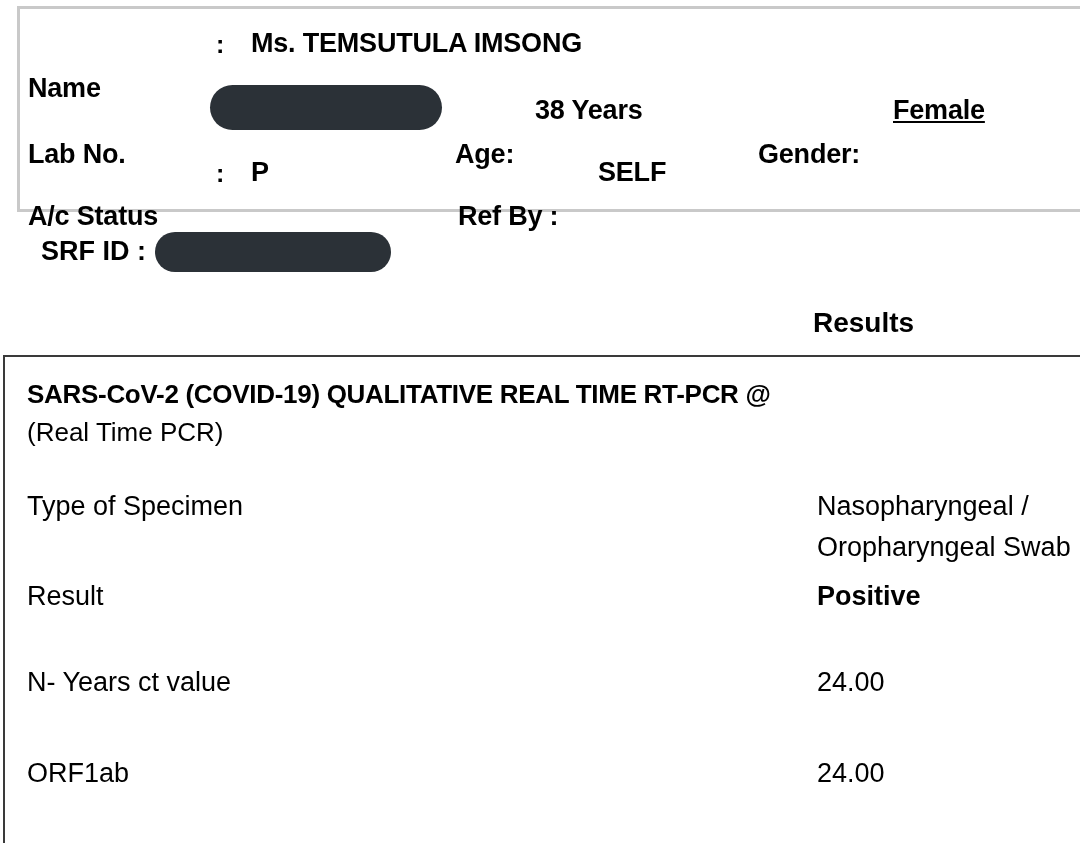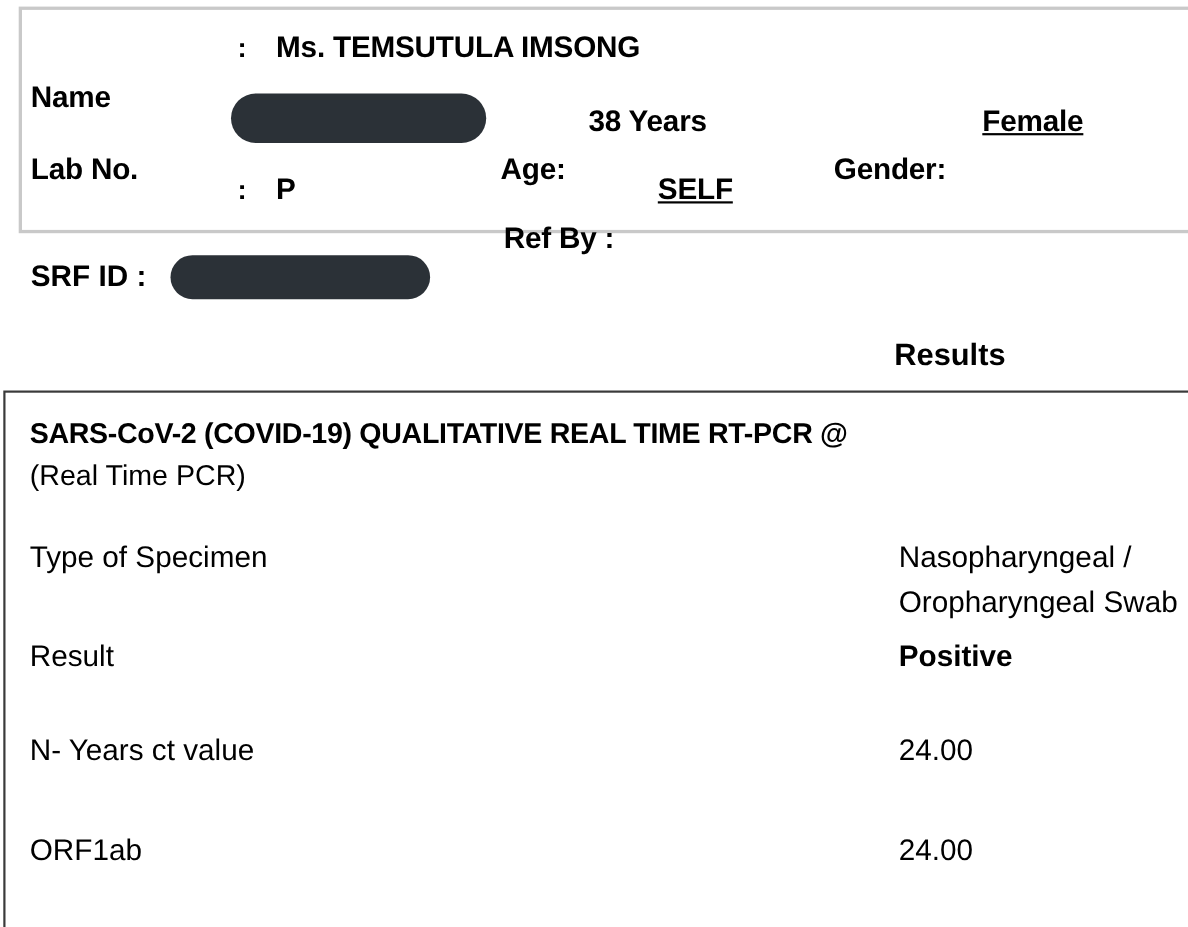--- a/index.html
+++ b/index.html
@@ -66,21 +66,21 @@
   .p-lab-colon  { left: 196px; top: 88px; }
   .p-age-lbl    { left: 435px; top: 86px; }
   .p-age-val    { left: 515px; top: 86px; text-align: right; }
   .p-gen-lbl    { left: 738px; top: 86px; }
   .p-gen-val    { left: 873px; top: 86px; text-decoration: underline; }
 
   .p-acc-lbl    { left: 8px;   top: 148px; }
   .p-acc-colon  { left: 196px; top: 150px; }
   .p-acc-val    { left: 231px; top: 148px; }
   .p-ref-lbl    { left: 438px; top: 148px; }
-  .p-ref-val    { left: 578px; top: 148px; text-decoration: underline; }
+  .p-ref-val    { left: 578px; top: 148px; }
 
   
   .redaction {
     position: absolute;
     border-radius: 999px;
   }
   .redact-labno {
     left: 210px;
     top: 85px;
     width: 232px;
@@ -89,21 +89,21 @@
   .redact-srf {
     left: 155px;
     top: 232px;
     width: 236px;
     height: 40px;
   }
 
   
   .srf-row {
     position: absolute;
-    left: 28px;
+    left: 41px;
     top: 236px;
     font-weight: bold;
     font-size: 27px;
     white-space: nowrap;
   }
 
   
   .col-head {
     position: absolute;
     font-weight: bold;
@@ -162,20 +162,21 @@
 
     <span class="demo-row lbl p-lab-lbl">Lab No.</span>
     <span class="demo-row colon p-lab-colon">:</span>
 
     <span class="demo-row lbl p-age-lbl">Age:</span>
     <span class="demo-row val p-age-val">38 Years</span>
 
     <span class="demo-row lbl p-gen-lbl">Gender:</span>
     <span class="demo-row val p-gen-val">Female</span>
 
+    <span class="demo-row lbl p-acc-lbl">A/c Status</span>
     <span class="demo-row colon p-acc-colon">:</span>
     <span class="demo-row val p-acc-val">P</span>
 
     <span class="demo-row lbl p-ref-lbl">Ref By :</span>
     <span class="demo-row val p-ref-val">SELF</span>
   </div>
 
   <div class="redaction redact-labno" style="background: rgb(43, 49, 55);"></div>
 
   <span class="srf-row">SRF ID :</span>

